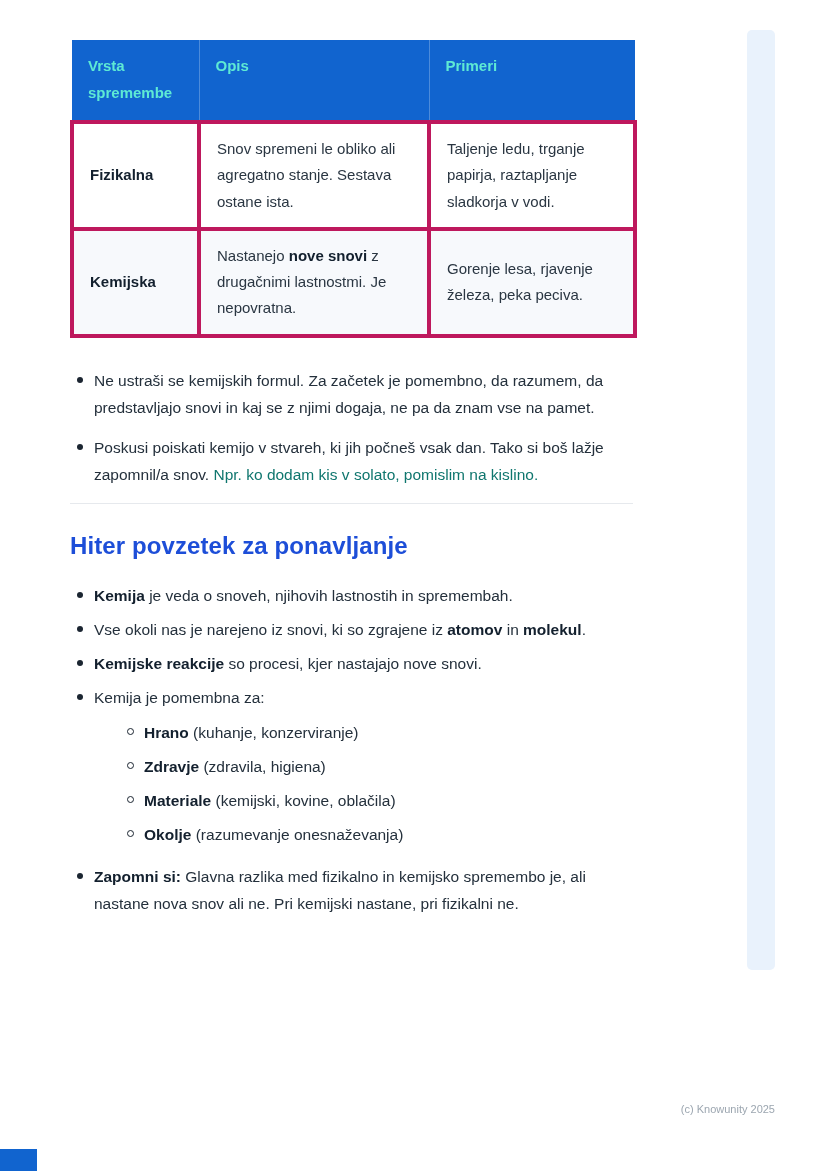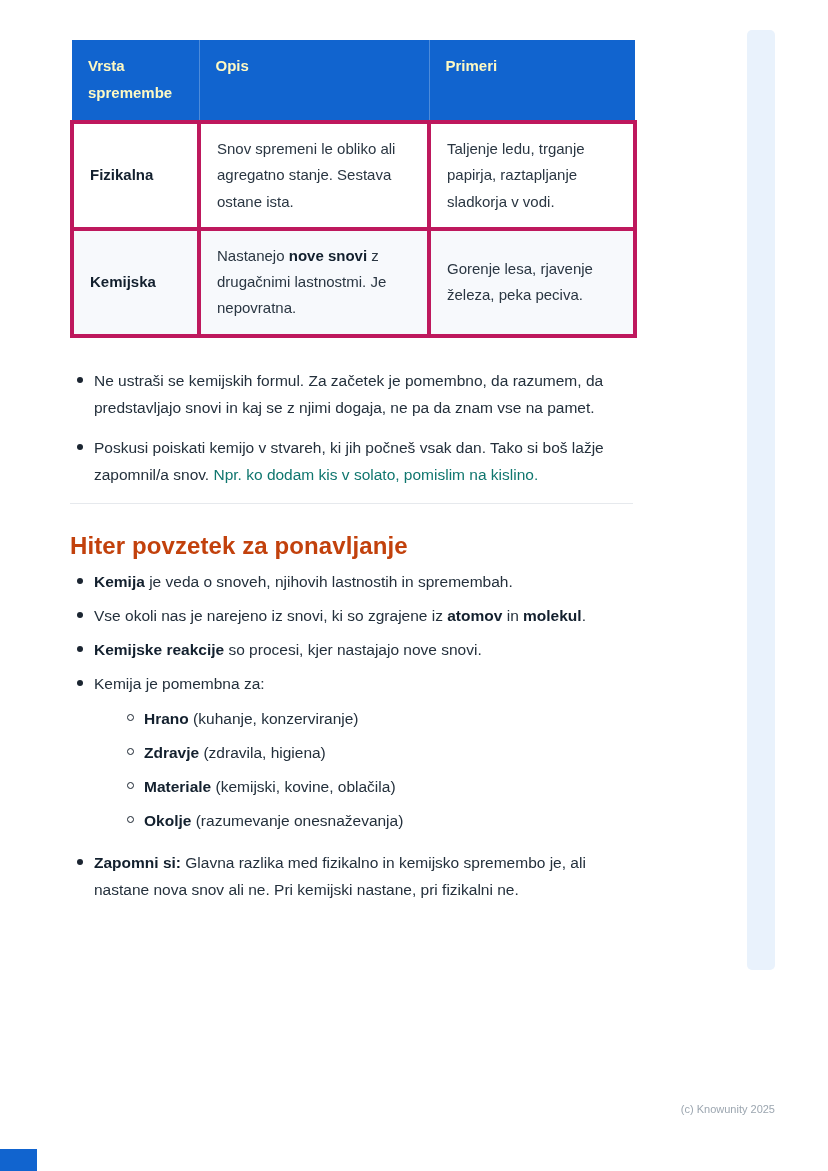--- a/index.html
+++ b/index.html
@@ -19,21 +19,21 @@
 
   
   table.note-table {
     width:100%;
     border-collapse:collapse;
     font-size:15px;
     table-layout:fixed;
   }
   table.note-table thead th {
     background:#1164cf;
-    color:#fef9c3;
+    color:#5eead4;
     font-weight:700;
     text-align:left;
     vertical-align:top;
     padding:12px 16px 14px 16px;
     line-height:1.8;
     border-left:1px solid rgba(255,255,255,0.25);
   }
   table.note-table thead th:first-child { border-left:none; }
   table.note-table tbody td {
     padding:12px 16px;
@@ -82,24 +82,24 @@
     border:none;
     border-top:1px solid #e6e9ed;
     height:0;
   }
 
   
   .summary-heading {
     margin-top:28px;
     font-size:24px;
     font-weight:700;
-    color:#c2410c;
+    color:#1d4ed8;
     letter-spacing:0.1px;
   }
-  .summary-list { margin-top:8px; }
+  .summary-list { margin-top:22px; }
   .summary-list .b-item { margin-bottom:7px; }
   .sub-list { margin:8px 0 2px 26px; }
   .sub-list .b-item { margin-bottom:7px; }
   .last-item { margin-top:15px; }
 
   
   .scroll-track {
     position:absolute;
     left:747px; top:30px;
     width:28px; height:940px;

